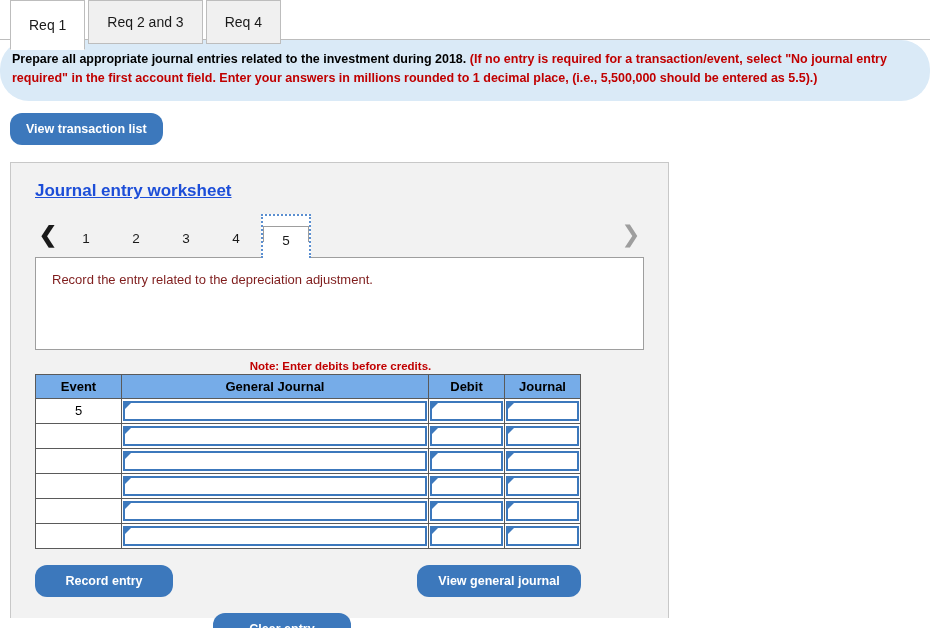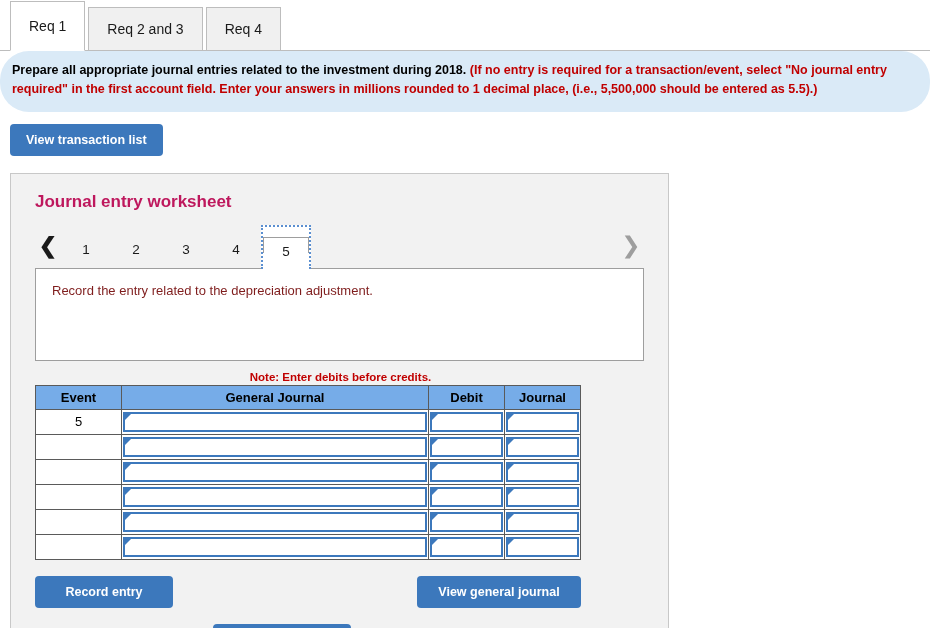--- a/index.html
+++ b/index.html
@@ -12,25 +12,25 @@
     background: #ffffff;
     font-family: "Liberation Sans", sans-serif;
     font-size: 13px;
     color: #000000;
     overflow: hidden;
   }
 
   
   .tabstrip {
     position: relative;
-    height: 51px;
+    height: 40px;
     box-sizing: border-box;
     padding-left: 10px;
     display: flex;
-    align-items: flex-end;
+    align-items: flex-start;
   }
   .tabstrip::after {
     content: "";
     position: absolute;
     left: 0; right: 0; bottom: 0;
     height: 1px;
     background: #bdbdbd;
   }
   .tab {
     position: relative;
@@ -75,21 +75,21 @@
   
   .btn {
     display: inline-flex;
     align-items: center;
     justify-content: center;
     background: #3c78bc;
     color: #ffffff;
     font-weight: bold;
     font-size: 12.5px;
     border: none;
-    border-radius: 4px;
+    border-radius: 12px;
     padding: 9px 16px;
     cursor: pointer;
     font-family: "Liberation Sans", sans-serif;
   }
 
   .view-tx-wrap {
     padding: 12px 0 0 10px;
   }
 
   
@@ -99,22 +99,23 @@
     box-sizing: border-box;
     background: #f2f2f2;
     border: 1px solid #c8c8c8;
     border-bottom: none;
     padding: 15px 24px 0 24px;
     height: 456px;
   }
   .panel-title {
     font-size: 17px;
     font-weight: bold;
-    color: #be185d;
+    color: #1d4ed8;
     margin: 3px 0 12px 0;
+    text-decoration: underline;
   }
 
   
   .pager {
     display: flex;
     align-items: flex-end;
     height: 44px;
     position: relative;
   }
   .chev {

